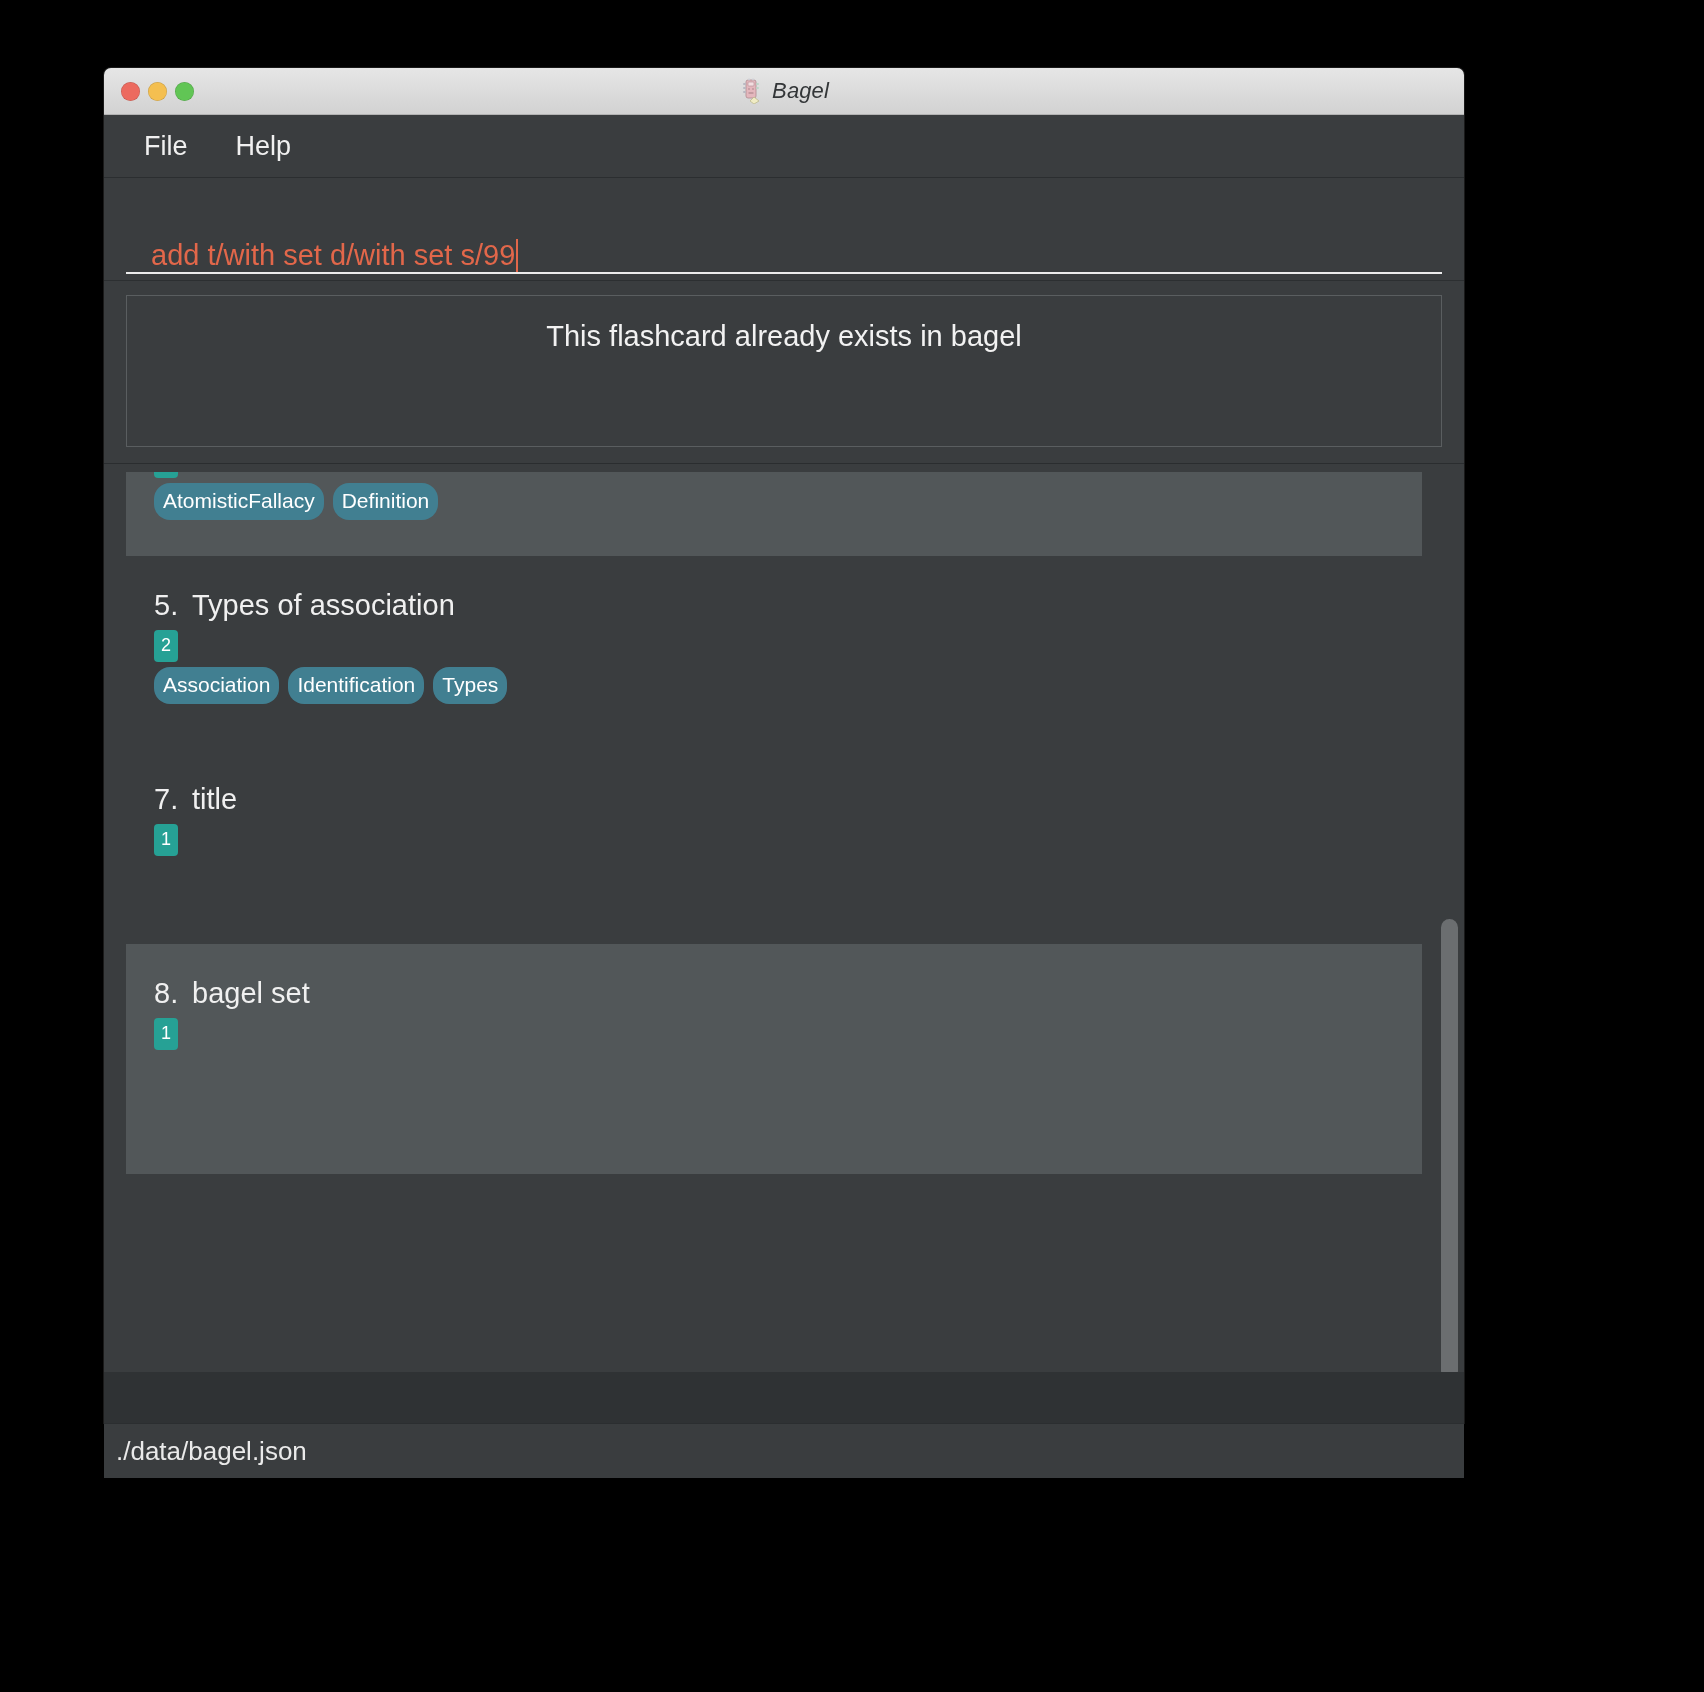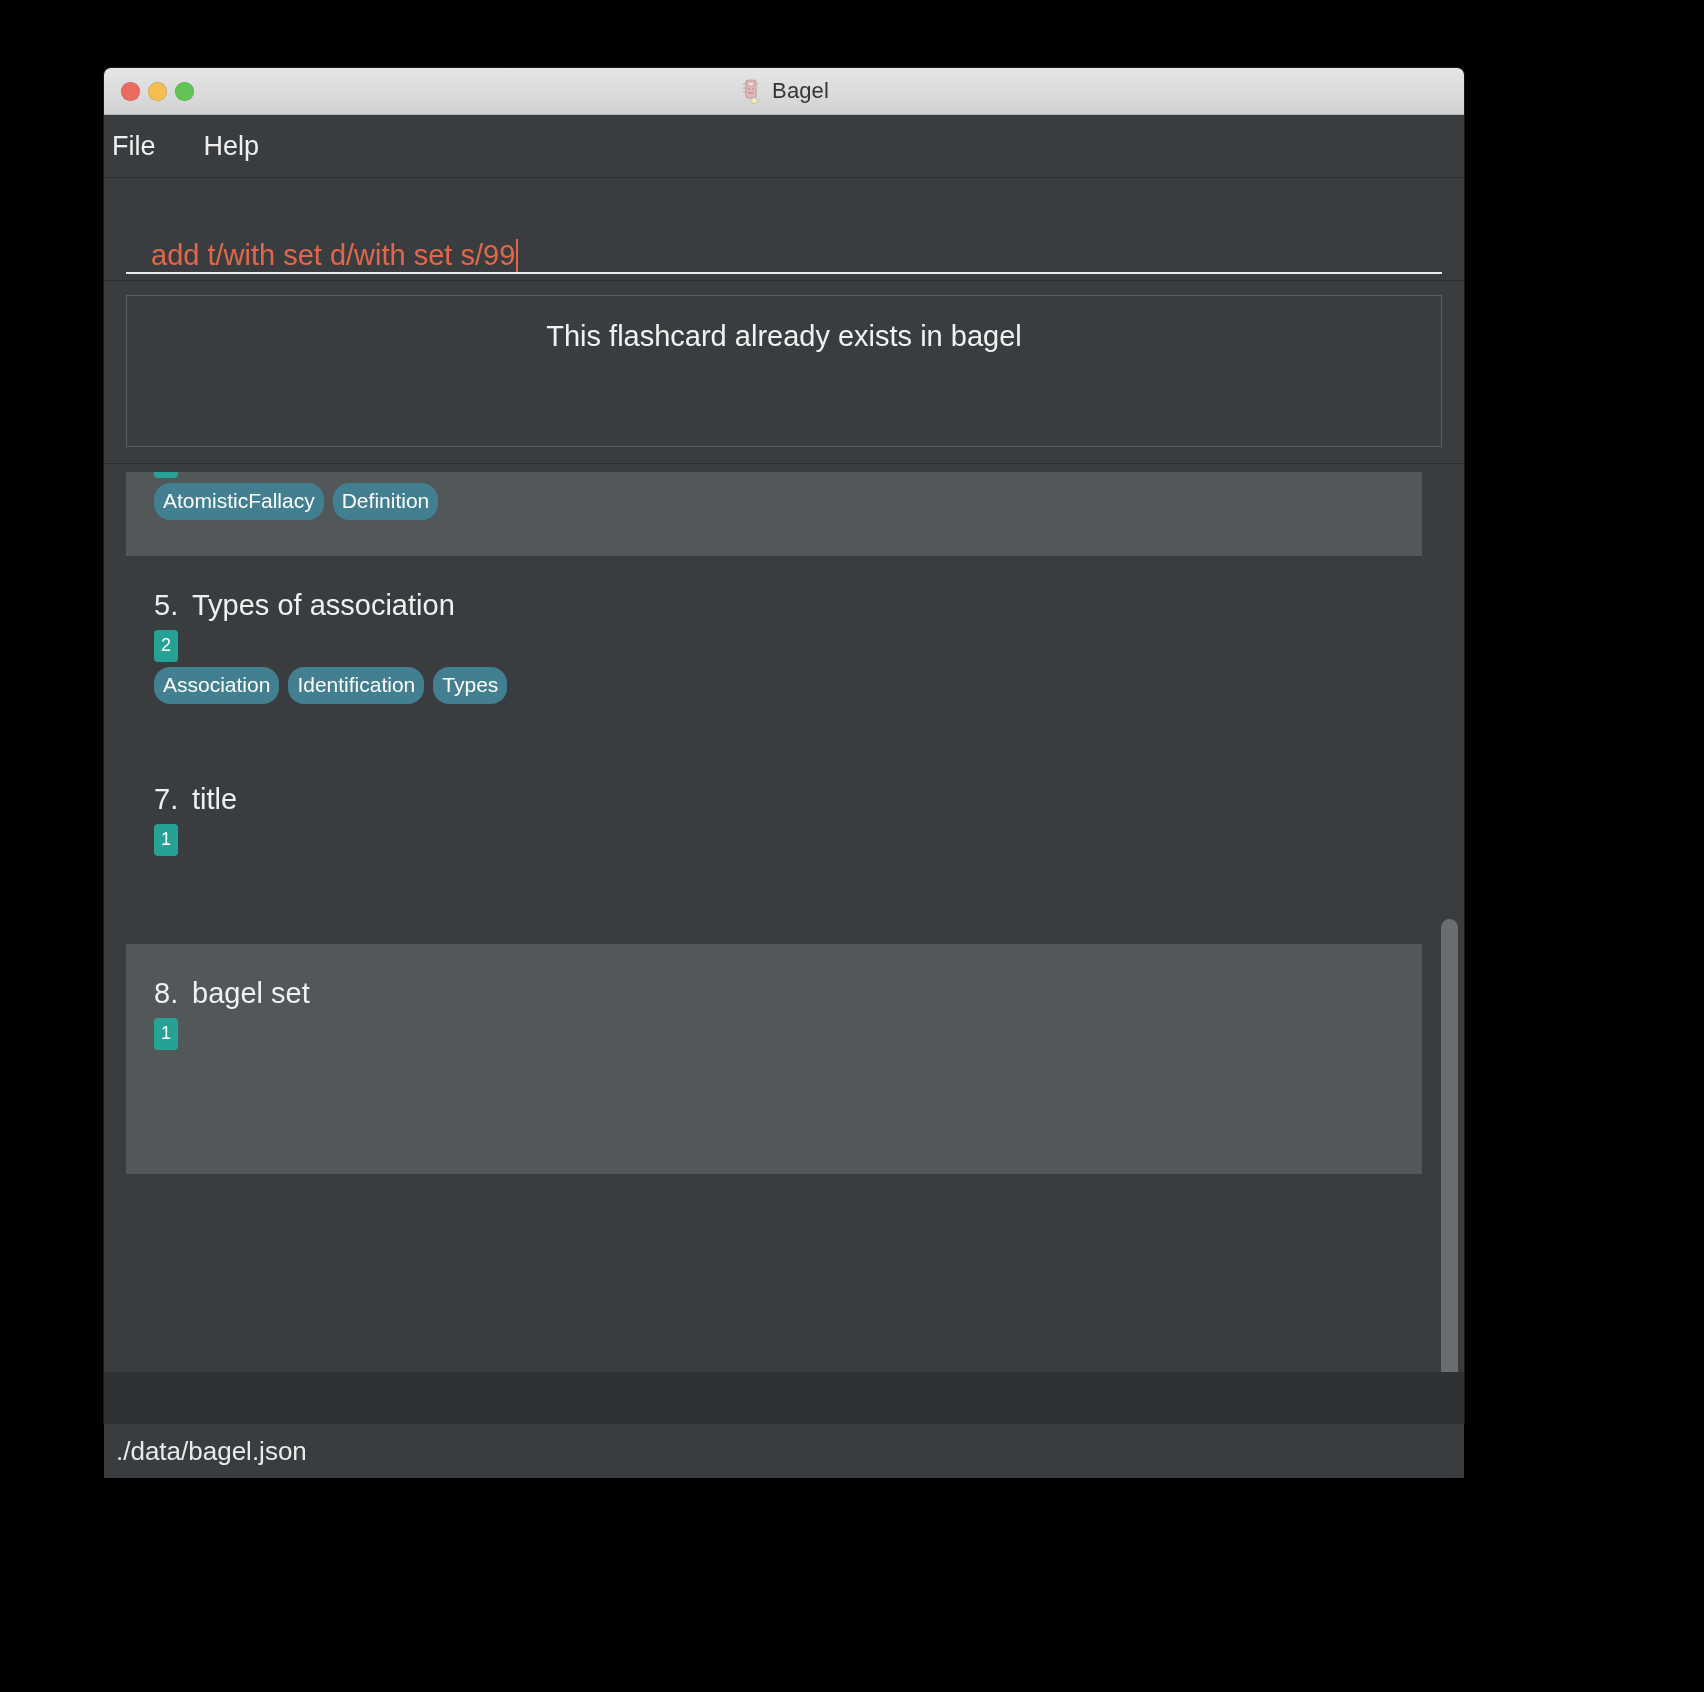--- a/index.html
+++ b/index.html
@@ -54,34 +54,36 @@
 
   .title-center {
     position: absolute;
     left: 0; right: 0;
     height: 46px;
     display: flex;
     align-items: center;
     justify-content: center;
     gap: 9px;
     pointer-events: none;
+    font-style: italic;
   }
   .app-icon { width: 24px; height: 26px; display: block; }
   .title-text {
     font-size: 22px;
     color: #333638;
     letter-spacing: .1px;
   }
 
   
   .menubar {
     height: 62px;
     background: #3a3d3f;
     display: flex;
     align-items: center;
+    padding-left: 32px;
     gap: 32px;
     border-bottom: 1px solid #2b2e30;
   }
   .menu-item {
     color: #f0f0f0;
     font-size: 27px;
     padding: 2px 8px;
     cursor: default;
   }
 

